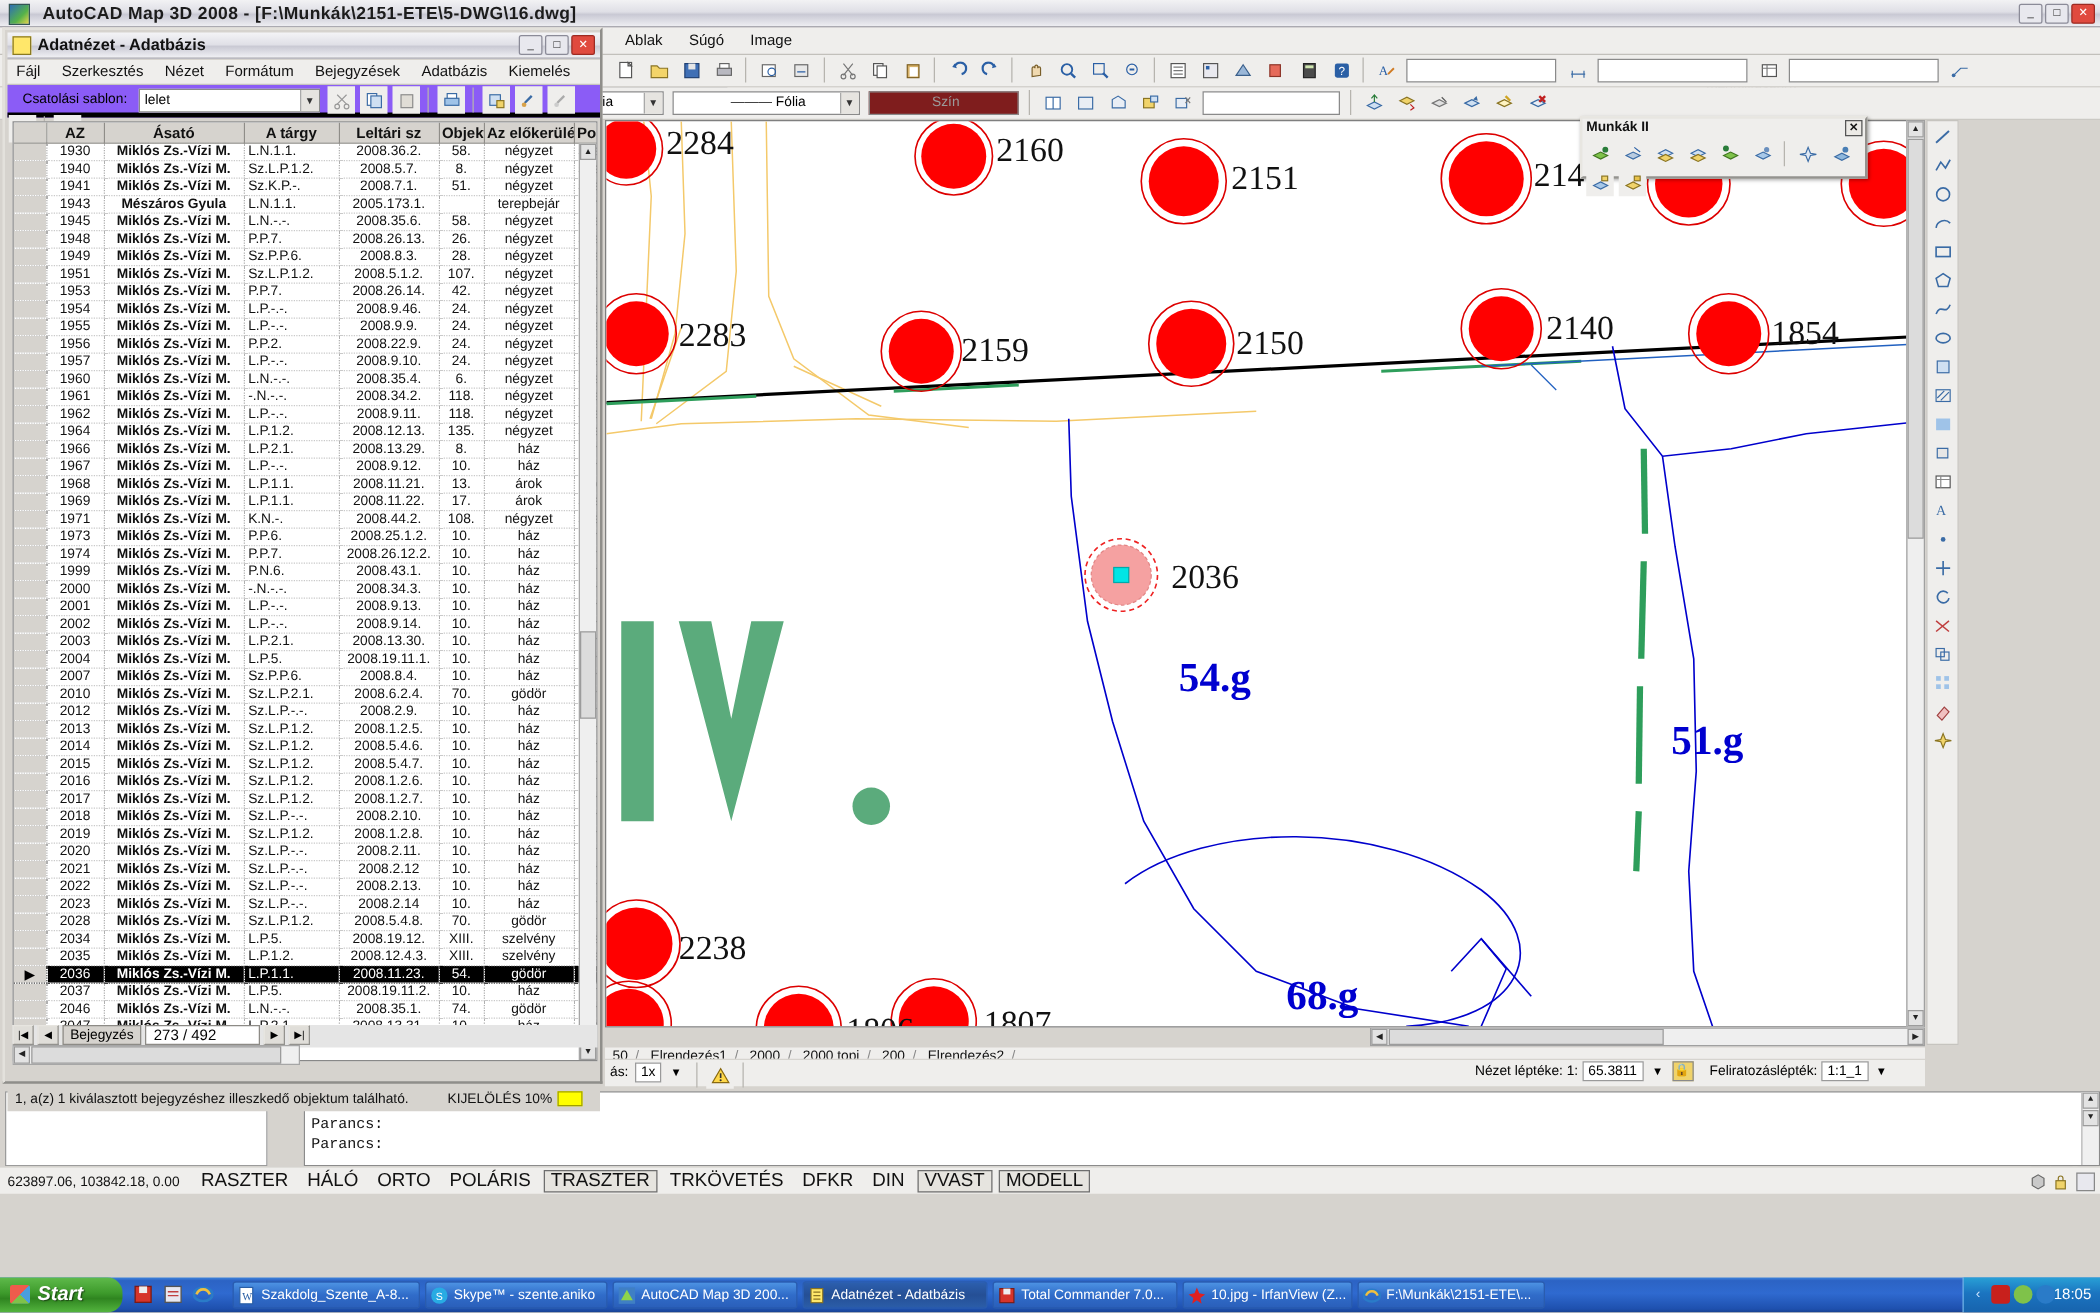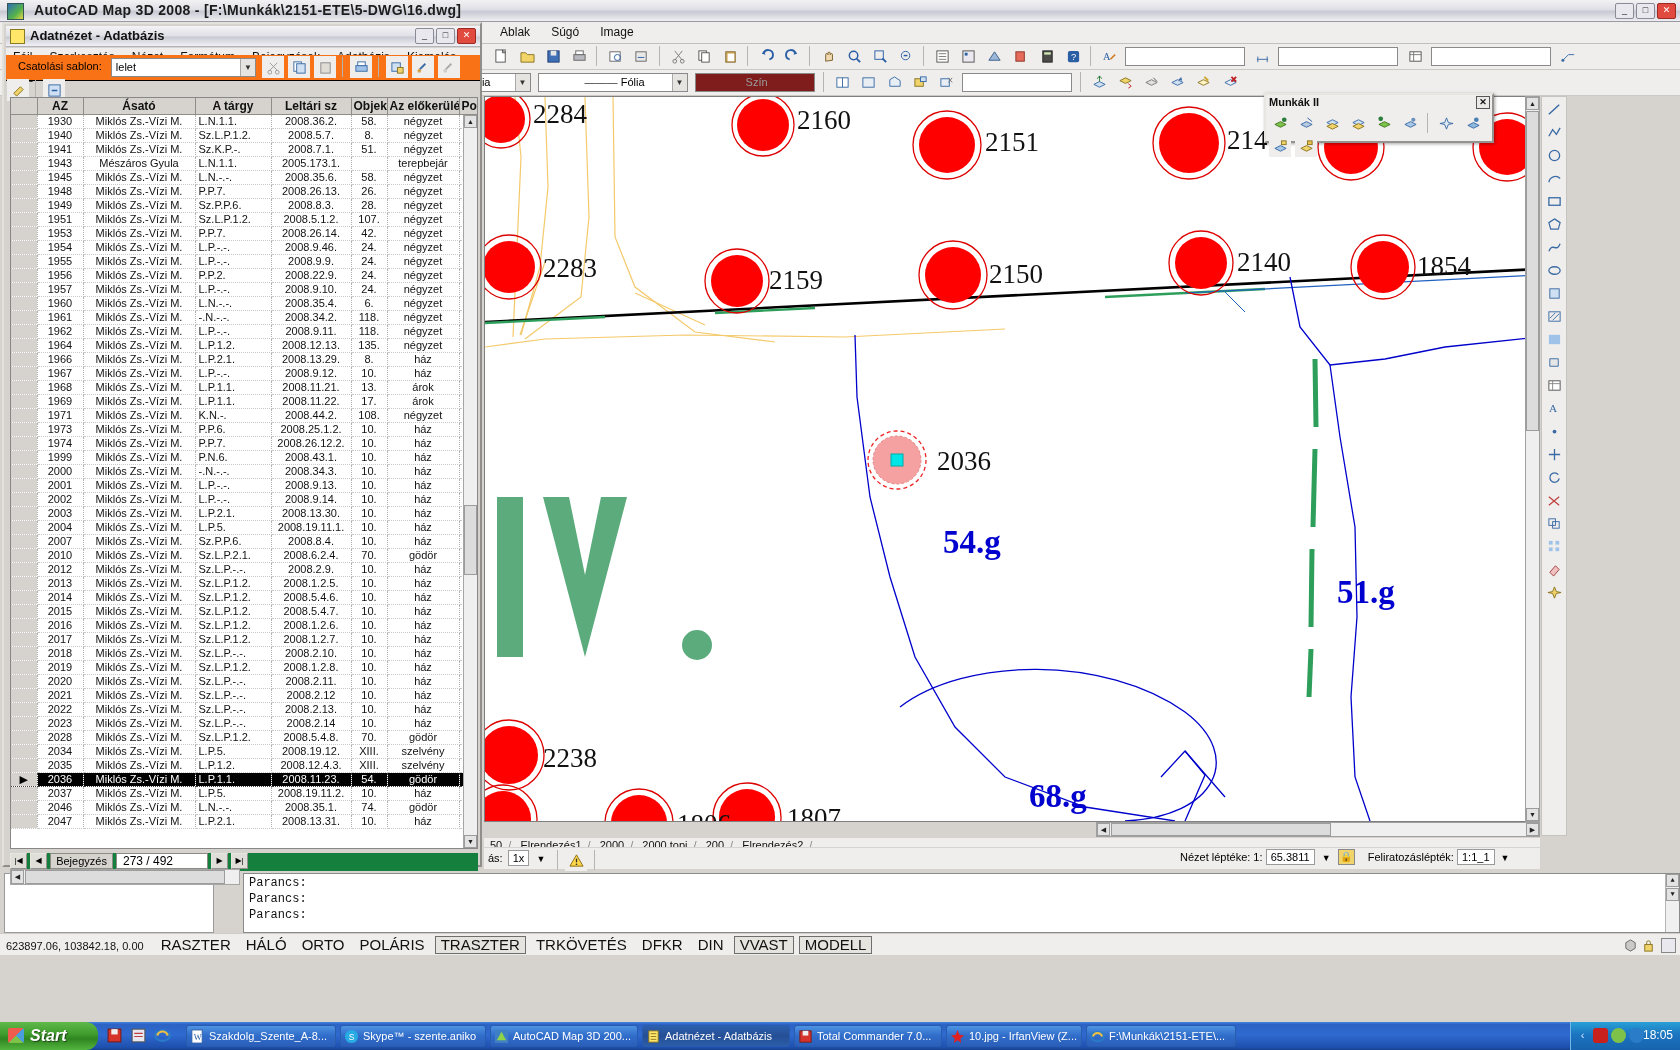--- a/index.html
+++ b/index.html
@@ -214,22 +214,22 @@
   #dw-icon {
     position: absolute; left: 4px; top: 3px; width: 15px; height: 15px;
     background: #ffe76a; border: 1px solid #8a7a22;
   }
   #dw-menubar {
     position: absolute; left: 2px; top: 24px; width: 474px; height: 20px;
     background: #efeeec; border-bottom: 1px solid #c6c4bf;
   }
   #dw-menubar .menu-item { font-size: 12px; padding: 2px 7px; }
   #dw-toolbar {
-    position: absolute; left: 2px; top: 31px; width: 474px; height: 26px;
-    background: #f97316; border-bottom: 1px solid #000000;
+    position: absolute; left: 2px; top: 44px; width: 474px; height: 26px;
+    background: #8b5cf6; border-bottom: 4px solid #000000;
   }
   #tpl-label { display: inline-block; font-size: 11px; padding: 5px 4px 0 12px; vertical-align: top; }
 
   
   #grid-wrap {
     position: absolute; left: 6px; top: 73px; width: 468px; height: 752px;
     background: #fff; border: 1px solid #888;
     overflow: hidden;
   }
   table.grid { border-collapse: collapse; width: 100%; table-layout: fixed; font-size: 11px; }
@@ -239,33 +239,33 @@
     color: #111; overflow: hidden; white-space: nowrap;
   }
   table.grid td {
     border-right: 1px dotted #b0b0b0; border-bottom: 1px dotted #c9c9c9;
     height: 14px; padding: 0 3px; white-space: nowrap; overflow: hidden;
     font-size: 11px; color: #111;
   }
   tr.sel td { background: #000; color: #fff; border-color: #444; }
   td.sel-marker { background: #d6d3ce; border-right: 1px solid #8f8d88; text-align: center; }
   tr.sel td.sel-marker { background: #d6d3ce; color: #000; }
-  .c-az { text-align: center; } .c-asat { text-align: center; }
+  .c-az { text-align: center; } .c-asat { text-align: center; font-weight: bold; }
   .c-targy { text-align: left; } .c-leltari { text-align: center; }
   .c-objekt { text-align: center; } .c-elok { text-align: center; }
   .c-pont { text-align: left; }
   #grid-vscroll {
     position: absolute; right: 0; top: 17px; width: 14px; bottom: 0;
     background: #efefef; border-left: 1px solid #a6a6a6;
   }
 
   
   #dw-nav {
-    position: absolute; left: 6px; top: 829px; width: 468px; height: 18px;
-    background: #15803d;
+    position: absolute; left: 6px; top: 796px; width: 468px; height: 18px;
+    background: #e5e5e5;
   }
   .nav-btn {
     display: inline-block; width: 17px; height: 16px; border: 1px outset #e7e5e0;
     background: #e0ded9; font-size: 8px; text-align: center; line-height: 14px;
     vertical-align: top;
   }
   #nav-label {
     display: inline-block; height: 16px; border: 1px solid #8d8b86; background: #d6d3ce;
     font-size: 11px; padding: 0 5px; line-height: 14px; vertical-align: top;
   }
@@ -1609,20 +1609,25 @@
       <span id="nav-label">Bejegyzés</span>
       <span id="nav-value">273 / 492</span>
       <span class="nav-btn">▶</span>
       <span class="nav-btn">▶|</span>
       <span id="nav-hscroll">
         <span class="sb-arrow" style="left:0;top:0;width:13px;height:14px;line-height:12px">◀</span>
         <span class="sb-thumb" style="left:14px;top:0;width:200px;height:14px"></span>
       </span>
     </div>
 
+    <div id="dw-statusbar">
+      <span class="msg">1, a(z) 1 kiválasztott bejegyzéshez illeszkedő objektum található.</span>
+      <span class="kij">KIJELÖLÉS 10%</span>
+      <span class="chip"></span>
+    </div>
   </div>
 
   <div id="taskbar">
     <div id="start-btn">
       <div id="start-flag"></div>
       <span>Start</span>
     </div>
     <div id="quicklaunch">
       <span class="ql-icon"><svg width="17" height="17" viewBox="0 0 16 16">
             <rect x="2" y="2" width="12" height="12" fill="#d6342a" stroke="#7a1c16"></rect>

